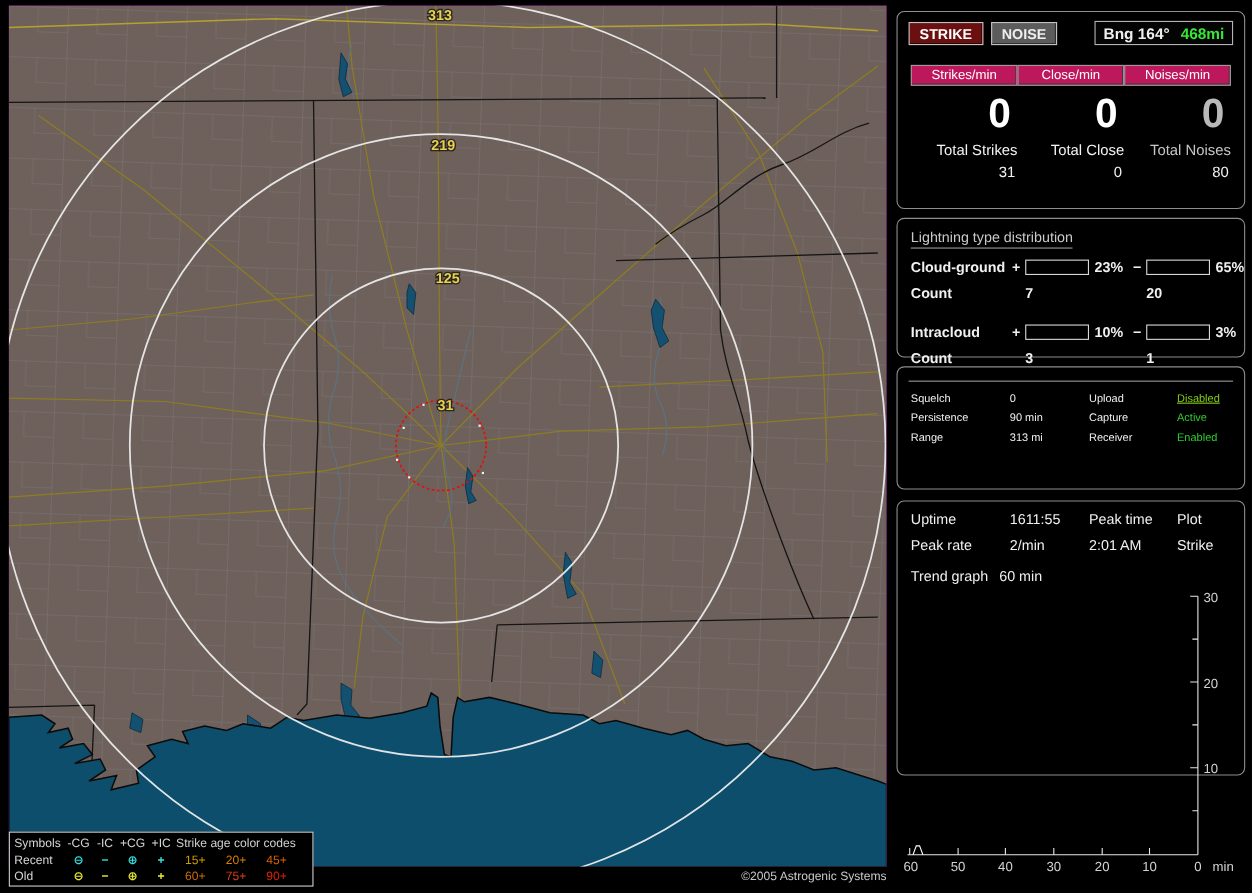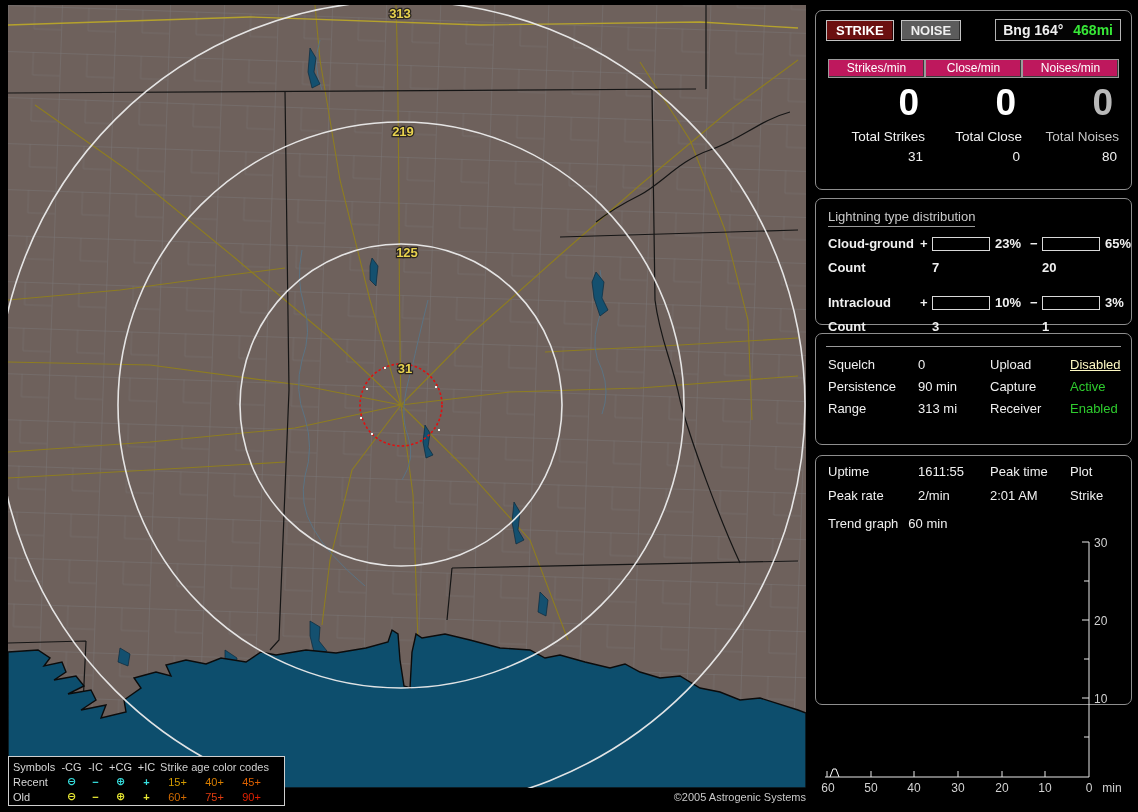--- a/index.html
+++ b/index.html
@@ -53,21 +53,21 @@
   .sign{font-weight:bold;text-align:left;}
   .bar{height:12px;border:1px solid #d9d9d9;background:#000;}
   .bar .fill{height:100%;}
   .pct{font-weight:bold;padding-left:5px;}
   .cnt{font-weight:bold;}
   .row-gap{height:2px;grid-column:1 / -1;}
 
   
   .datetime{font-size:19px;font-weight:bold;color:#27e827;letter-spacing:0.5px;}
   .date-rule{border-bottom:1px solid #9a9a9a;margin:5px -2px 10px -2px;}
-  .kv-grid{display:grid;grid-template-columns:90px 72px 80px auto;row-gap:7px;font-size:13px;}
+  .kv-grid{display:grid;grid-template-columns:90px 72px 80px auto;row-gap:7px;font-size:10px;}
 
   
   .stat-grid{display:grid;grid-template-columns:90px 72px 80px auto;row-gap:9px;font-size:13px;}
   .trend-row{margin-top:13px;font-size:13px;display:flex;gap:10px;}
   .trend-svg{position:absolute;left:0;top:69px;width:317px;height:284px;}
   .axis{stroke:#e8e8e8;stroke-width:1;fill:none;}
   .ticklab{font-size:12px;fill:#d2d2d2;}
 </style>
 </head>
 <body>
@@ -179,21 +179,21 @@
     <span class="c">+IC</span>
     <span class="age-title">Strike age color codes</span>
   </div>
   <div class="lrow">
     <span>Recent</span>
     <span class="c glyph" style="color: rgb(54, 222, 222);">⊖</span>
     <span class="c glyph" style="color: rgb(54, 222, 222);">−</span>
     <span class="c glyph" style="color: rgb(54, 222, 222);">⊕</span>
     <span class="c glyph" style="color: rgb(54, 222, 222);">+</span>
     <span class="c" style="color: rgb(210, 154, 0);">15+</span>
-    <span class="c" style="color: rgb(217, 126, 0);">40+</span>
+    <span class="c" style="color: rgb(217, 126, 0);">20+</span>
     <span class="c" style="color: rgb(220, 96, 0);">45+</span>
   </div>
   <div class="lrow">
     <span>Old</span>
     <span class="c glyph" style="color: rgb(232, 232, 51);">⊖</span>
     <span class="c glyph" style="color: rgb(232, 232, 51);">−</span>
     <span class="c glyph" style="color: rgb(232, 232, 51);">⊕</span>
     <span class="c glyph" style="color: rgb(232, 232, 51);">+</span>
     <span class="c" style="color: rgb(208, 106, 0);">60+</span>
     <span class="c" style="color: rgb(224, 60, 16);">75+</span>
@@ -270,21 +270,21 @@
     <span></span>
   </div>
 </div>
 
 <div class="panel p3">
   <div class="date-rule"></div>
   <div class="kv-grid">
     <span>Squelch</span>
     <span>0</span>
     <span>Upload</span>
-    <span style="color: #fef9c3; text-decoration: underline;">Disabled</span>
+    <span style="color: #84cc16; text-decoration: underline;">Disabled</span>
 
     <span>Persistence</span>
     <span>90 min</span>
     <span>Capture</span>
     <span style="color: rgb(46, 204, 46);">Active</span>
 
     <span>Range</span>
     <span>313 mi</span>
     <span>Receiver</span>
     <span style="color: rgb(46, 204, 46);">Enabled</span>

